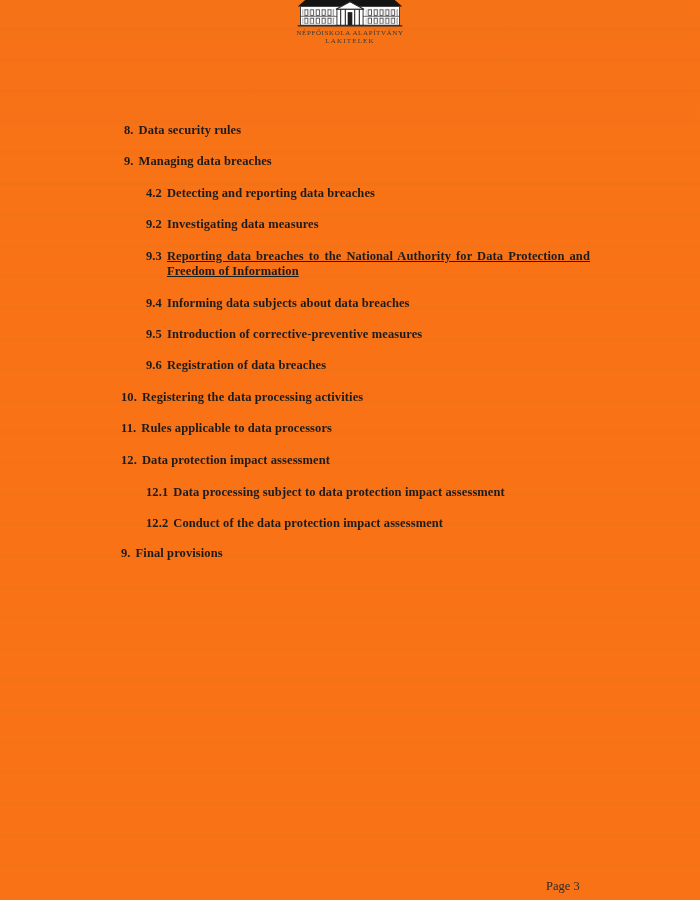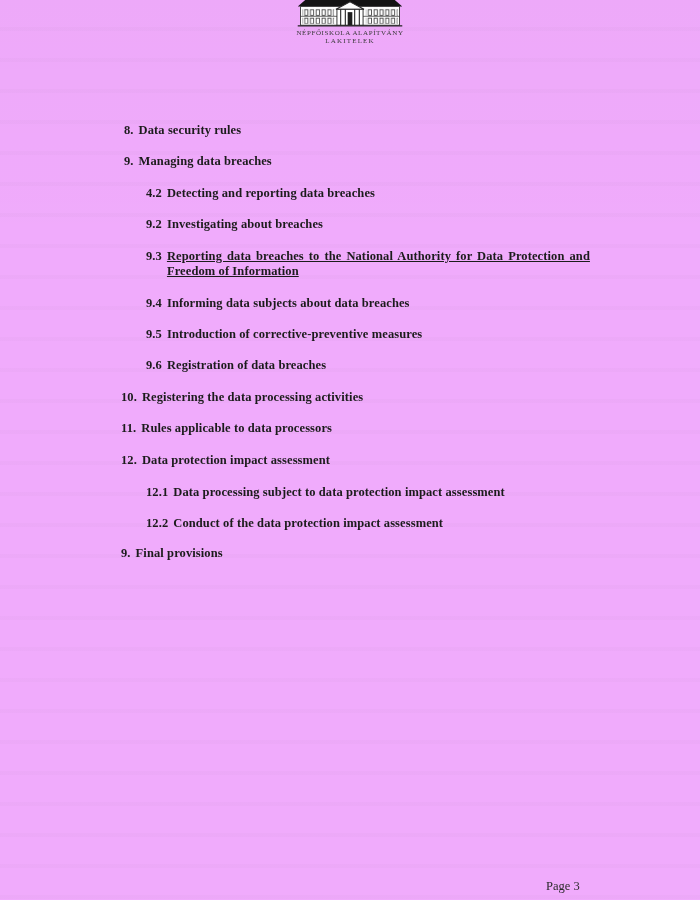--- a/index.html
+++ b/index.html
@@ -6,21 +6,21 @@
   html, body { width: 700px; height: 900px; }
   body {
     font-family: "Liberation Serif", "DejaVu Serif", serif;
     background: #fdfdfd;
     position: relative;
     overflow: hidden;
   }
   .page {
     position: absolute;
     inset: 0;
-    background: #f0abfc;
+    background: #f97316;
   }
   
   .page::before {
     content: "";
     position: absolute;
     inset: 0;
     pointer-events: none;
     background:
       repeating-linear-gradient(180deg,
         transparent 0px, transparent 27px,
@@ -126,21 +126,21 @@
     <span class="toc-label">Managing data breaches</span>
   </div>
 
   <div class="toc-row" style="top:186px; left:146px">
     <span class="toc-num">4.2</span>
     <span class="toc-label">Detecting and reporting data breaches</span>
   </div>
 
   <div class="toc-row" style="top:217px; left:146px">
     <span class="toc-num">9.2</span>
-    <span class="toc-label">Investigating about breaches</span>
+    <span class="toc-label">Investigating data measures</span>
   </div>
 
   <div class="toc-row wrap" style="top:249px; left:146px">
     <span class="toc-num">9.3</span>
     <span class="toc-label">Reporting data breaches to the National Authority for Data Protection and Freedom of Information</span>
   </div>
 
   <div class="toc-row" style="top:296px; left:146px">
     <span class="toc-num">9.4</span>
     <span class="toc-label">Informing data subjects about data breaches</span>

